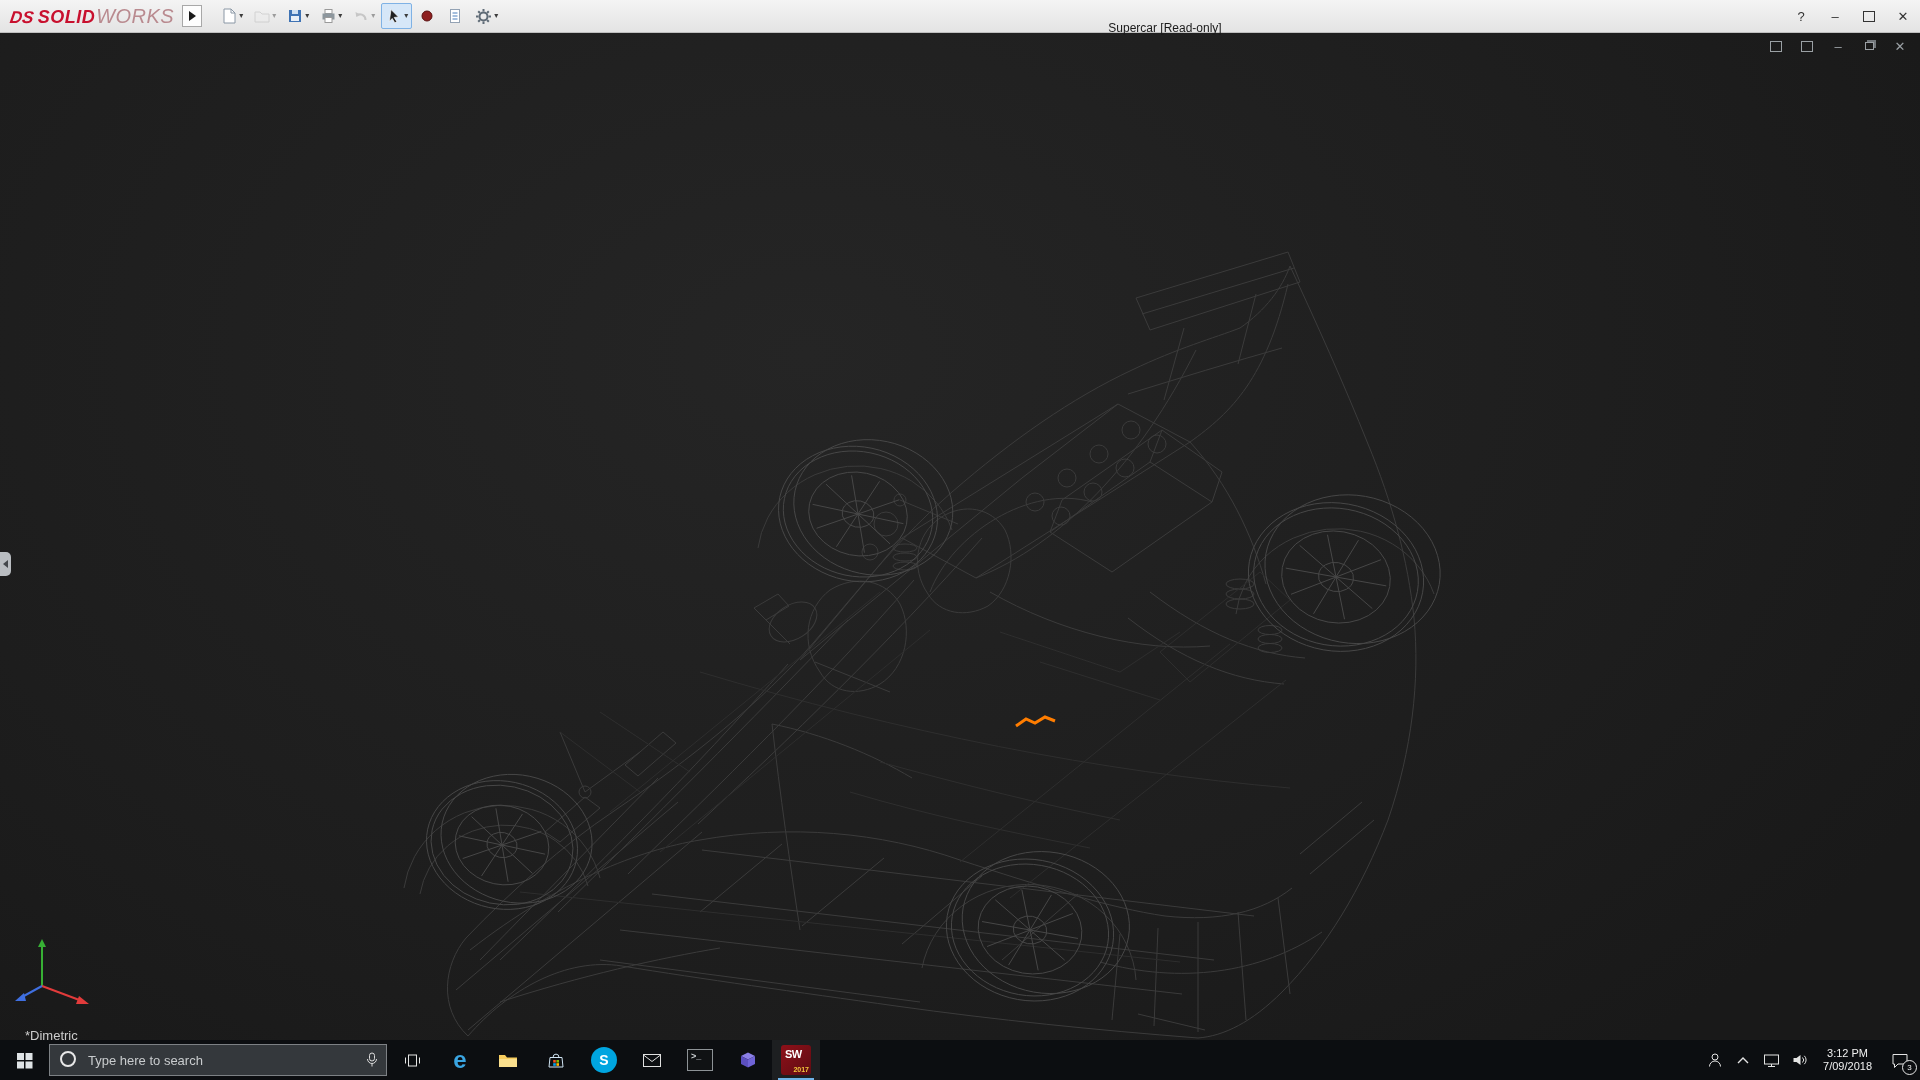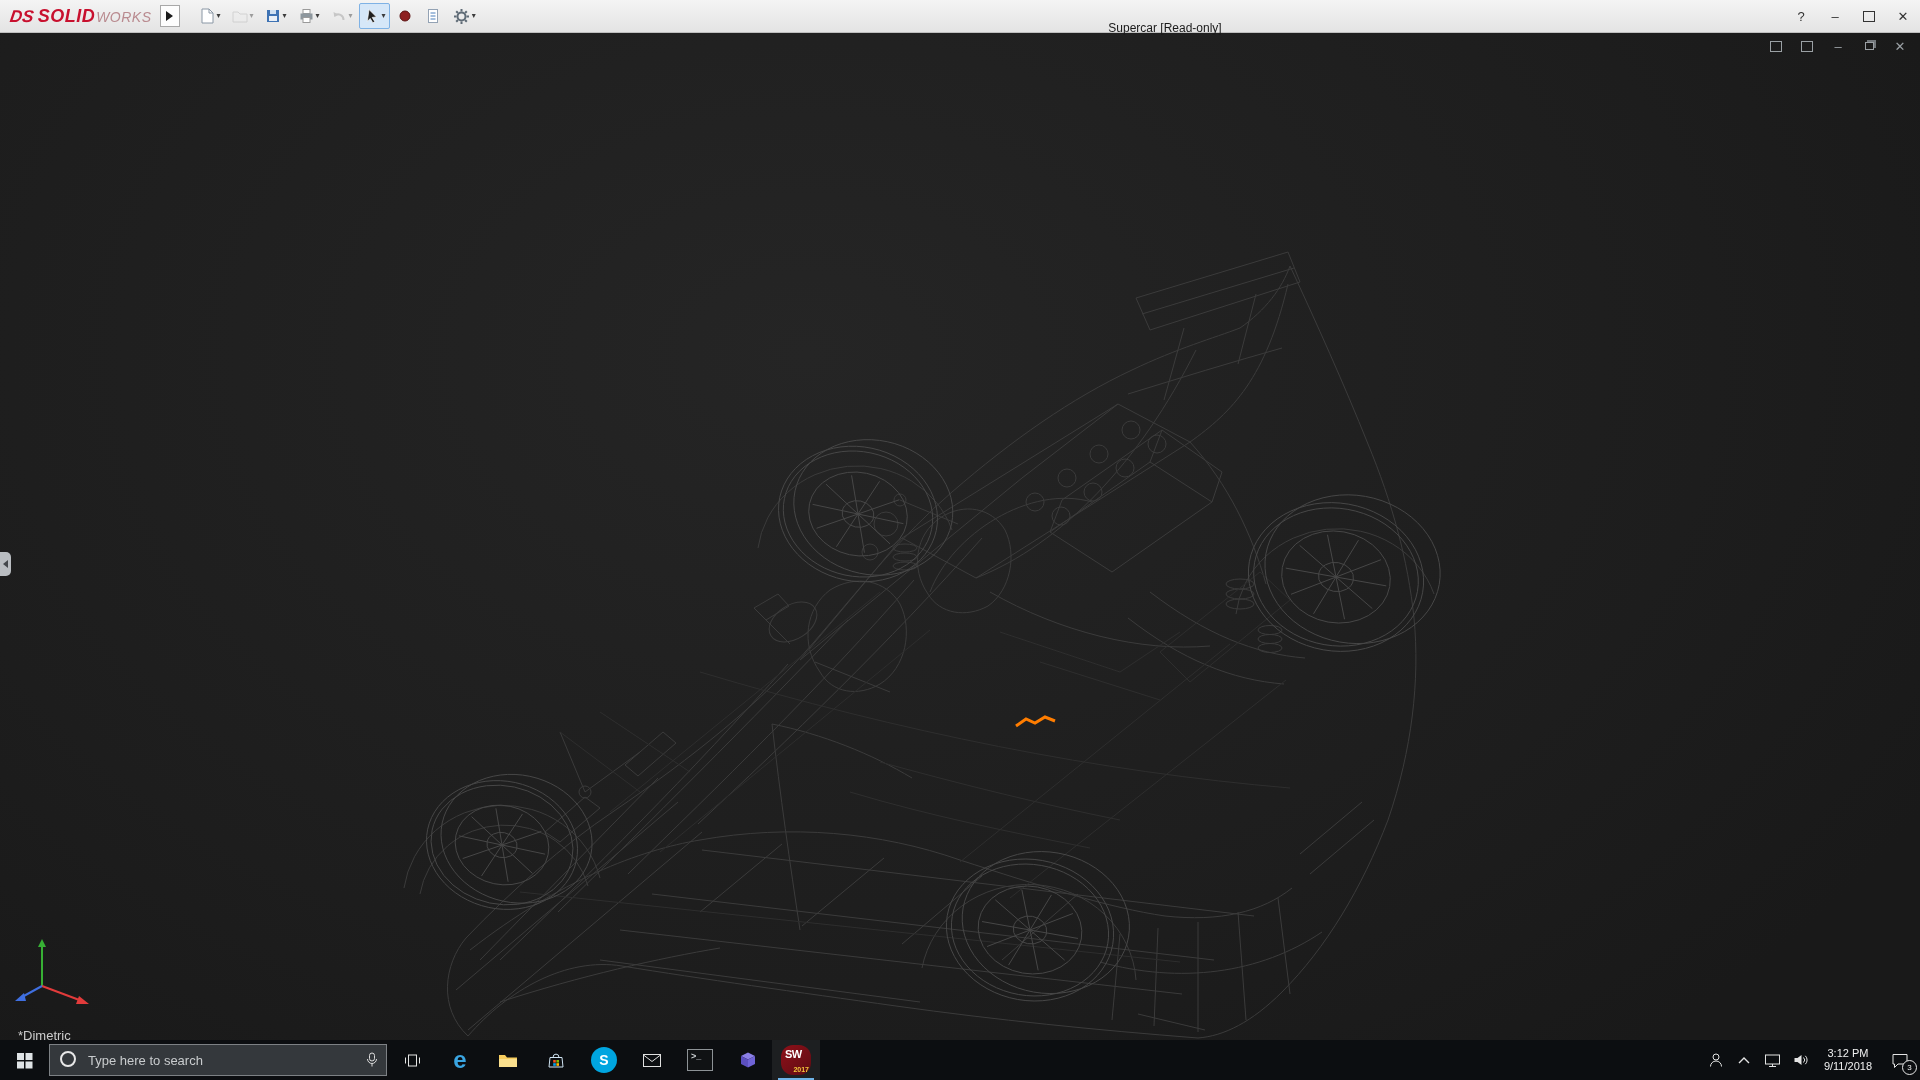--- a/index.html
+++ b/index.html
@@ -7,21 +7,21 @@
        font-family:"Liberation Sans",sans-serif;-webkit-user-select:none;user-select:none;}
   .app{position:relative;width:1920px;height:1080px;}
 
   
   .titlebar{position:absolute;top:0;left:0;width:100%;height:32px;
     background:linear-gradient(#f4f4f4,#e4e4e4);border-bottom:1px solid #bfbfbf;
     display:flex;align-items:center;z-index:5;}
   .brand{display:flex;align-items:baseline;gap:4px;padding:0 8px 0 10px;cursor:pointer;}
   .brand .ds{font-style:italic;font-weight:bold;font-size:17px;color:#c8102e;transform:skewX(-8deg);}
   .brand .solid{font-style:italic;font-weight:bold;font-size:18px;color:#c8102e;letter-spacing:.5px;}
-  .brand .works{font-style:italic;font-size:14px;color:#b98a8f;letter-spacing:.5px;margin-left:-3px;}
+  .brand .works{font-style:italic;font-size:20px;color:#b98a8f;letter-spacing:.5px;margin-left:-3px;}
   .menu-expander{width:18px;height:20px;border:1px solid #a8a8a8;background:#fdfdfd;
     display:flex;align-items:center;justify-content:center;margin-right:14px;cursor:pointer;}
   .menu-expander .tri{width:0;height:0;border-left:7px solid #1a1a1a;border-top:5px solid transparent;border-bottom:5px solid transparent;}
   .qat{display:flex;align-items:center;gap:2px;}
   .tb-btn{display:flex;align-items:center;gap:1px;height:26px;padding:0 3px;border:1px solid transparent;
     background:transparent;cursor:pointer;}
   .tb-btn.disabled{opacity:.45;cursor:default;}
   .tb-btn.active{background:#d6e7f8;border:1px solid #7fb2e5;border-radius:2px;}
   .caret{font-size:8px;color:#3c3c3c;line-height:8px;}
   .tb-ico{display:block;}
@@ -38,34 +38,34 @@
   .scene{position:absolute;top:0;left:0;}
   .doc-controls{position:absolute;top:6px;right:12px;display:flex;align-items:center;gap:15px;
     color:#9aa0a4;font-size:13px;}
   .doc-controls .dc{display:flex;align-items:center;justify-content:center;width:16px;height:16px;cursor:pointer;}
   .dc .sq{width:10px;height:9px;border:1px solid #9aa0a4;display:block;}
   .dc .sq.inner{width:7px;height:6px;box-shadow:2px -2px 0 0 #71767a;}
   .flyout-tab{position:absolute;left:0;top:520px;width:11px;height:24px;background:#b9bdc1;
     border-radius:0 5px 5px 0;display:flex;align-items:center;justify-content:center;cursor:pointer;}
   .flyout-tab .tri{width:0;height:0;border-right:5px solid #43474b;border-top:4px solid transparent;border-bottom:4px solid transparent;}
   .triad{position:absolute;left:10px;bottom:26px;}
-  .orientation{position:absolute;left:18px;bottom:-3px;font-size:13px;color:#cccccc;}
+  .orientation{position:absolute;left:25px;bottom:-3px;font-size:13px;color:#cccccc;}
 
   
   .taskbar{position:absolute;bottom:0;left:0;width:100%;height:40px;background:#0c0e11;
     display:flex;align-items:center;z-index:6;}
   .tb-tile{width:48px;height:40px;display:flex;align-items:center;justify-content:center;
     background:transparent;border:none;cursor:pointer;position:relative;}
   .search-wrap{position:relative;width:338px;height:32px;margin:0 1px;}
   .search-input{width:100%;height:100%;box-sizing:border-box;background:#34383c;border:1px solid #7d8185;
     color:#c9ccce;font-size:13px;padding:0 34px 0 38px;font-family:"Liberation Sans",sans-serif;}
   .search-input::placeholder{color:#c9ccce;}
   .cortana-ring{position:absolute;left:11px;top:7px;width:16px;height:16px;border:2px solid #e8e8e8;border-radius:50%;box-sizing:border-box;}
   .mic-btn{position:absolute;right:8px;top:8px;background:none;border:none;padding:0;cursor:pointer;}
-  .sw-tile{width:30px;height:30px;border-radius:12px;background:linear-gradient(135deg,#8e1019,#5e0c13);
+  .sw-tile{width:30px;height:30px;border-radius:3px;background:linear-gradient(135deg,#8e1019,#5e0c13);
     position:relative;overflow:hidden;text-align:center;}
   .sw-tile .sw{position:absolute;left:4px;top:3px;font-size:11px;font-weight:bold;color:#fff;letter-spacing:-.5px;}
   .sw-tile .yr{position:absolute;right:2px;bottom:2px;font-size:7px;font-weight:bold;color:#f3c73b;}
   .run-ind{position:absolute;left:6px;right:6px;bottom:0;height:2px;background:#6fb3e8;}
   .sw-btn{background:rgba(255,255,255,.07);}
   .edge-e{font-size:24px;font-weight:bold;color:#3aa5e2;line-height:24px;}
   .skype-c{width:26px;height:26px;border-radius:50%;background:#00a5e0;display:flex;align-items:center;justify-content:center;}
   .skype-c span{color:#fff;font-weight:bold;font-size:14px;}
   .console-c{width:26px;height:22px;background:#101214;border:1px solid #8d9296;display:flex;align-items:flex-start;padding:2px 0 0 3px;box-sizing:border-box;}
   .console-c span{color:#cfd3d6;font-size:9px;font-weight:bold;line-height:9px;}
@@ -469,21 +469,21 @@
       </button>
       <button class="tray-btn">
         <svg width="17" height="16">
           <polygon points="1.5,6 4.5,6 8.5,3 8.5,13 4.5,10 1.5,10" fill="#e4e4e4"></polygon>
           <path d="M10.5,5.5 a3.5,3.5 0 0 1 0,5" fill="none" stroke="#e4e4e4"></path>
           <path d="M12.3,3.8 a5.8,5.8 0 0 1 0,8.4" fill="none" stroke="#e4e4e4"></path>
         </svg>
       </button>
       <button class="clock">
         <span>3:12 PM</span>
-        <span>9/11/2018</span>
+        <span>7/09/2018</span>
       </button>
       <button class="action-btn">
         <svg width="18" height="17">
           <path d="M2,2.5 h14 v9.5 h-9 l-3.5,3.5 v-3.5 h-1.5 z" fill="none" stroke="#e4e4e4"></path>
         </svg>
         <span class="badge">3</span>
       </button>
     </div>
   </div>
 

